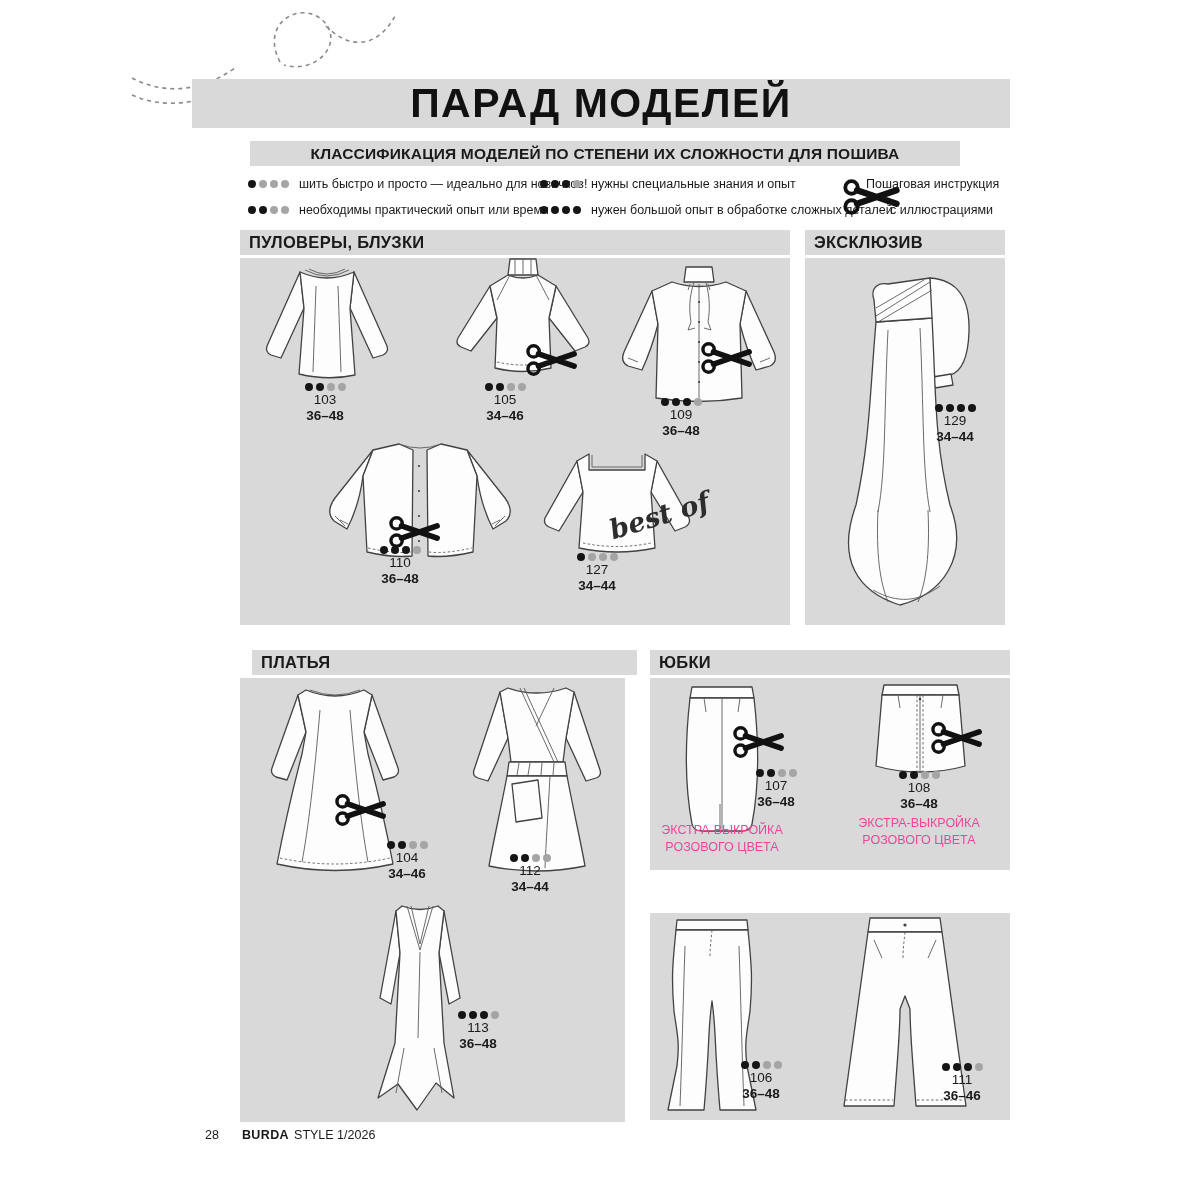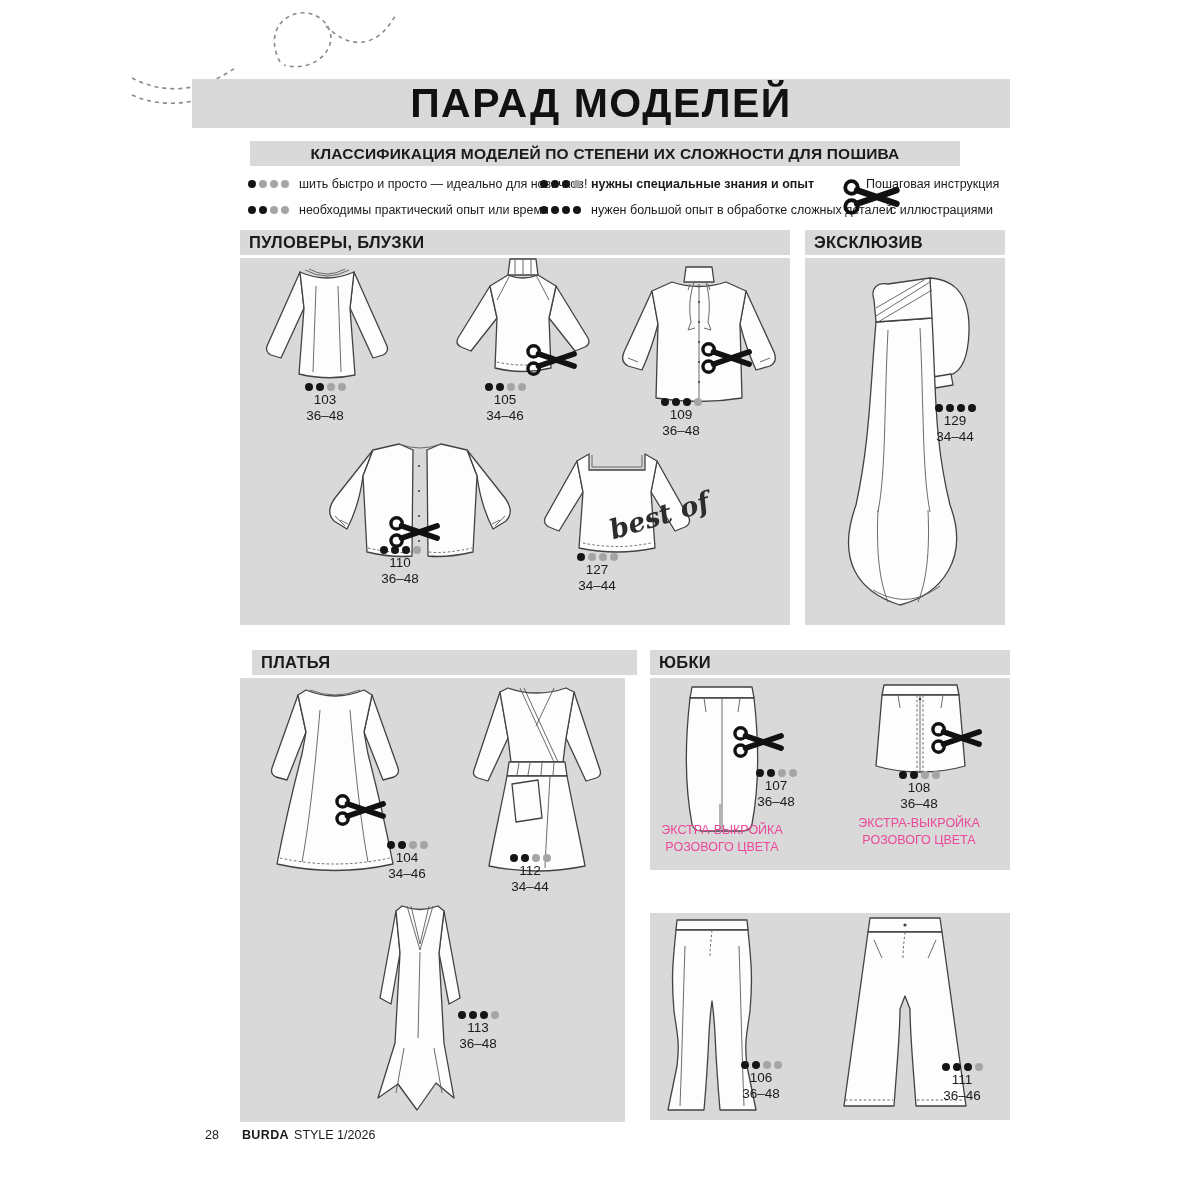--- a/index.html
+++ b/index.html
@@ -23,21 +23,21 @@
   .garment svg{display:block;width:100%;height:100%;}
   .g-outline{fill:#fdfdfd;stroke:#424242;stroke-width:1.3;stroke-linejoin:round;}
   .g-seam{fill:none;stroke:#5a5a5a;stroke-width:.9;}
   .g-dash{fill:none;stroke:#5a5a5a;stroke-width:.9;stroke-dasharray:2.5 2.2;}
   .g-dot{fill:#424242;stroke:none;}
   .scissors{position:absolute;}
   .scissors svg{display:block;width:100%;height:100%;}
   .model-label{position:absolute;width:90px;text-align:center;font-size:13.5px;line-height:1.22;}
   .model-label .dots{justify-content:center;display:flex;margin-bottom:1px;}
   .model-label .dot{margin:0 1.5px;}
-  .sizes{font-weight:normal;}
+  .sizes{font-weight:bold;}
   .extra-note{position:absolute;width:184px;text-align:center;font-size:12.5px;line-height:1.35;color:#ec4899;}
   .best-of{position:absolute;font-family:"DejaVu Serif",serif;font-style:italic;font-weight:bold;
            font-size:27px;color:#2c2c2c;transform:rotate(-17deg);white-space:nowrap;}
   .footer{position:absolute;left:205px;top:1128px;font-size:12.5px;display:flex;align-items:baseline;}
   .footer .pg{margin-right:23px;}
   .footer .brand{font-weight:bold;letter-spacing:.4px;}
   .footer .issue{margin-left:5px;}
   .deco{position:absolute;left:130px;top:0;width:270px;height:115px;}
 </style>
 </head>
@@ -72,21 +72,21 @@
   </div>
   <div class="legend-item" style="left:248px;top:203px;">
     <span class="dots">
         <span class="dot dot-filled"></span>
         <span class="dot dot-filled"></span>
         <span class="dot dot-empty"></span>
         <span class="dot dot-empty"></span>
       </span>
     <span>необходимы практический опыт или время</span>
   </div>
-  <div class="legend-item" style="left:540px;top:177px;font-weight:bold;">
+  <div class="legend-item" style="left:540px;top:177px;">
     <span class="dots">
         <span class="dot dot-filled"></span>
         <span class="dot dot-filled"></span>
         <span class="dot dot-filled"></span>
         <span class="dot dot-empty"></span>
       </span>
     <span>нужны специальные знания и опыт</span>
   </div>
   <div class="legend-item" style="left:540px;top:203px;">
     <span class="dots">

